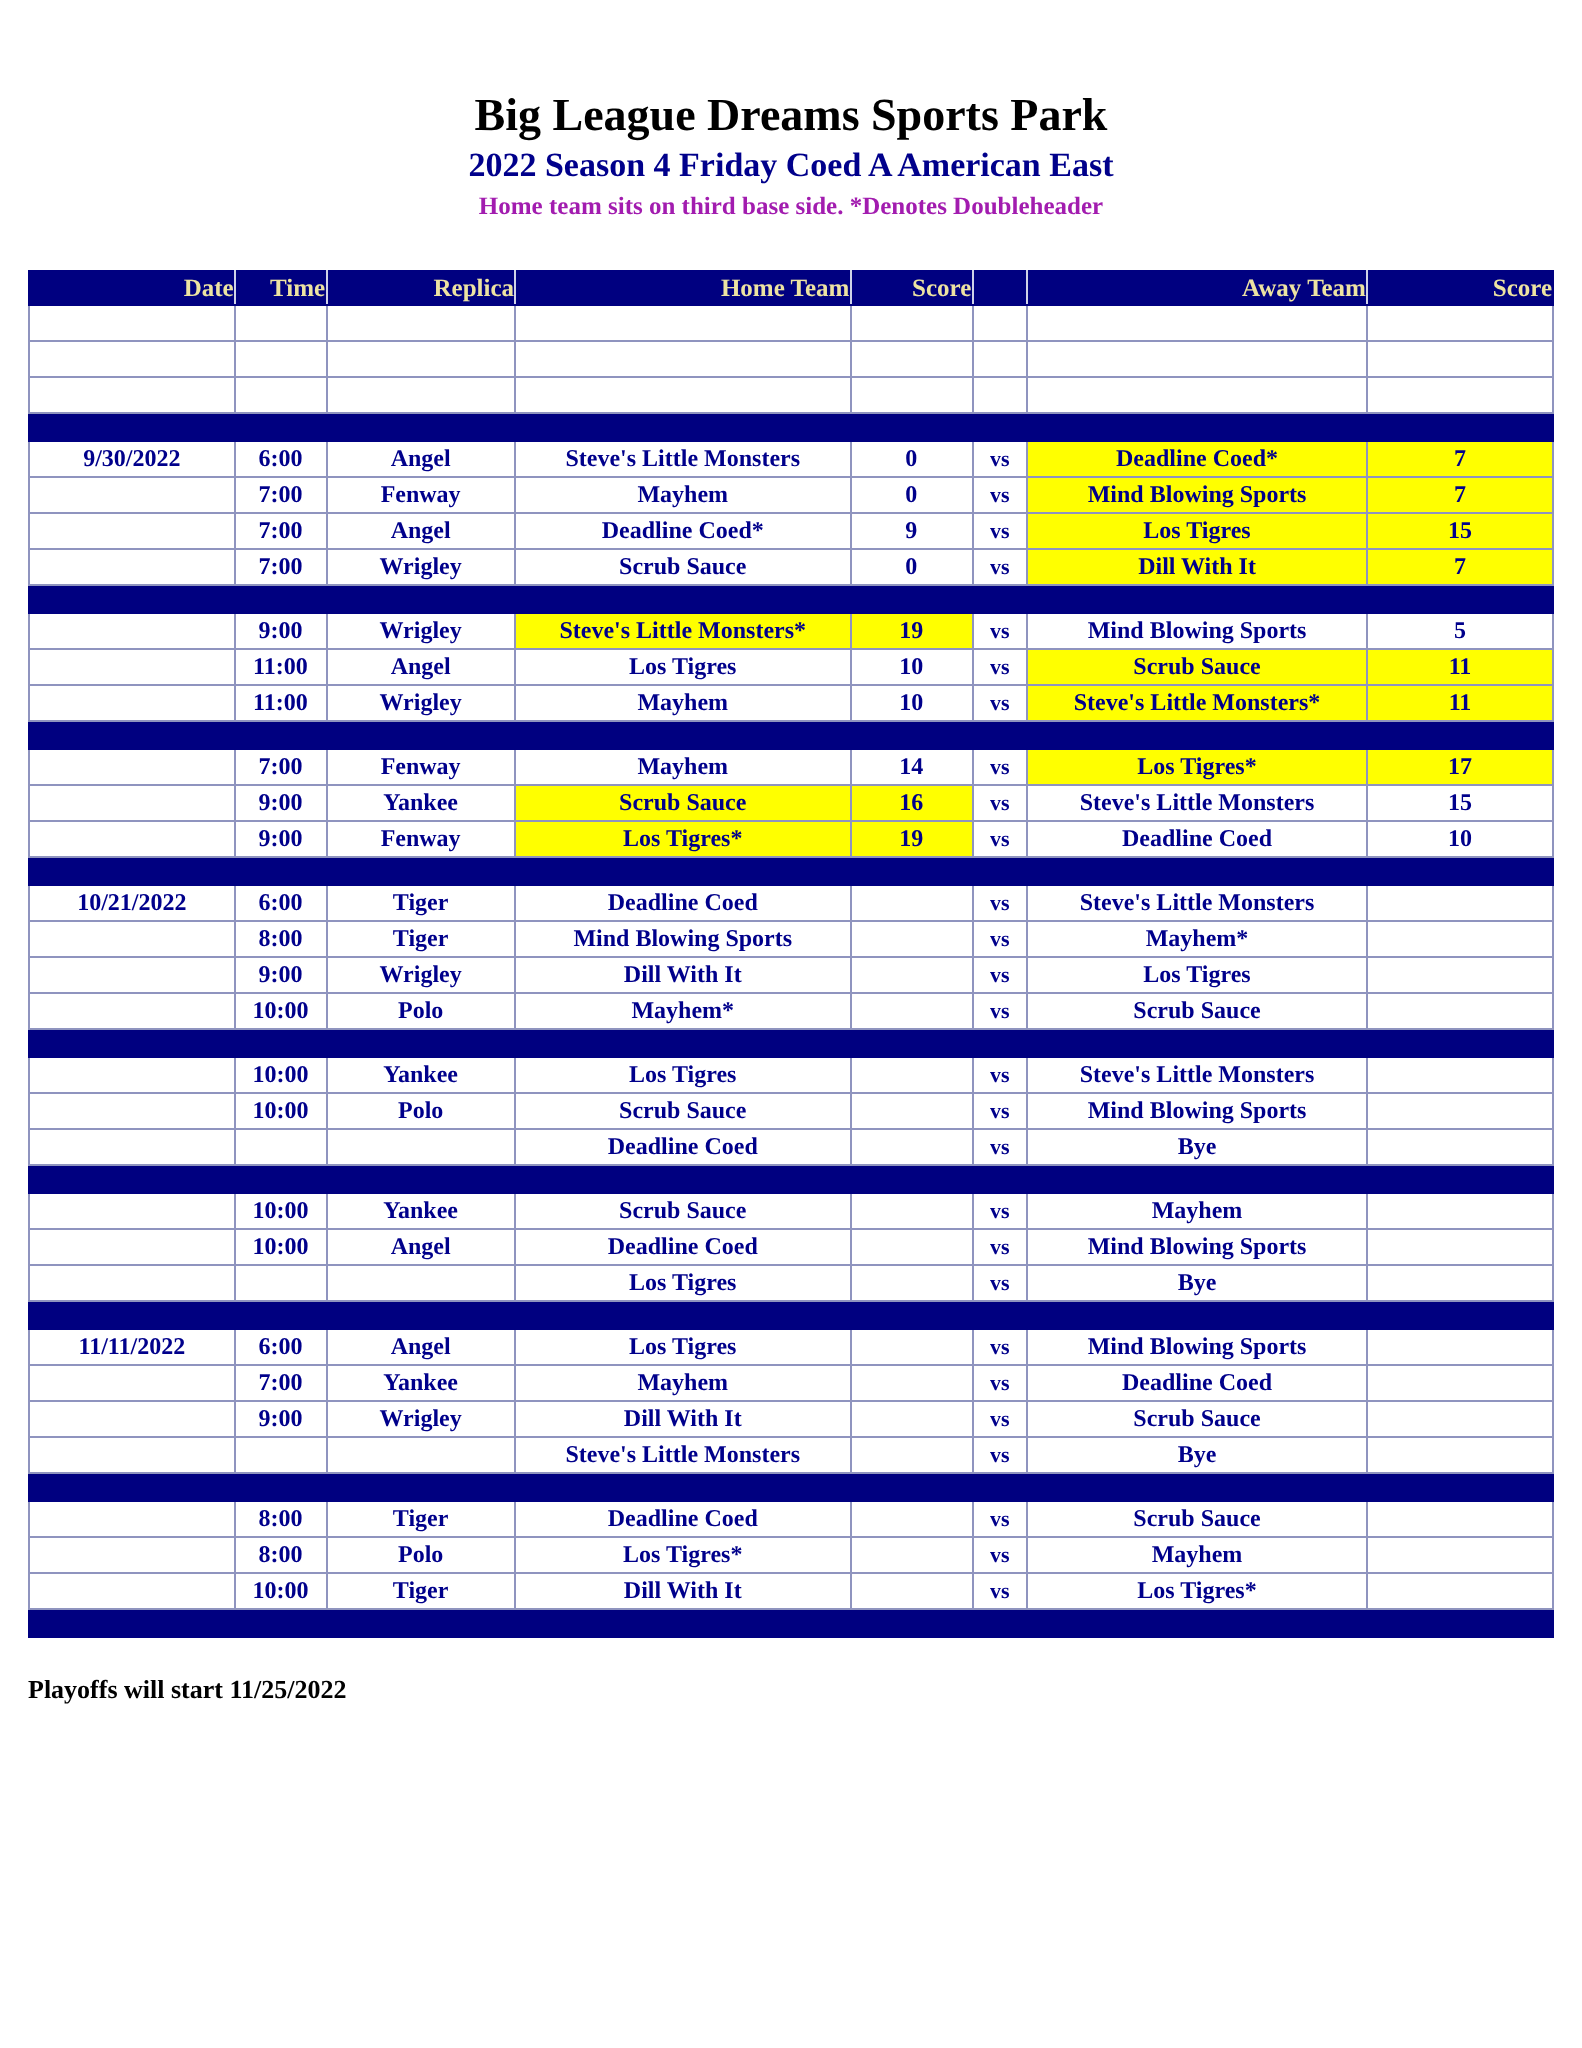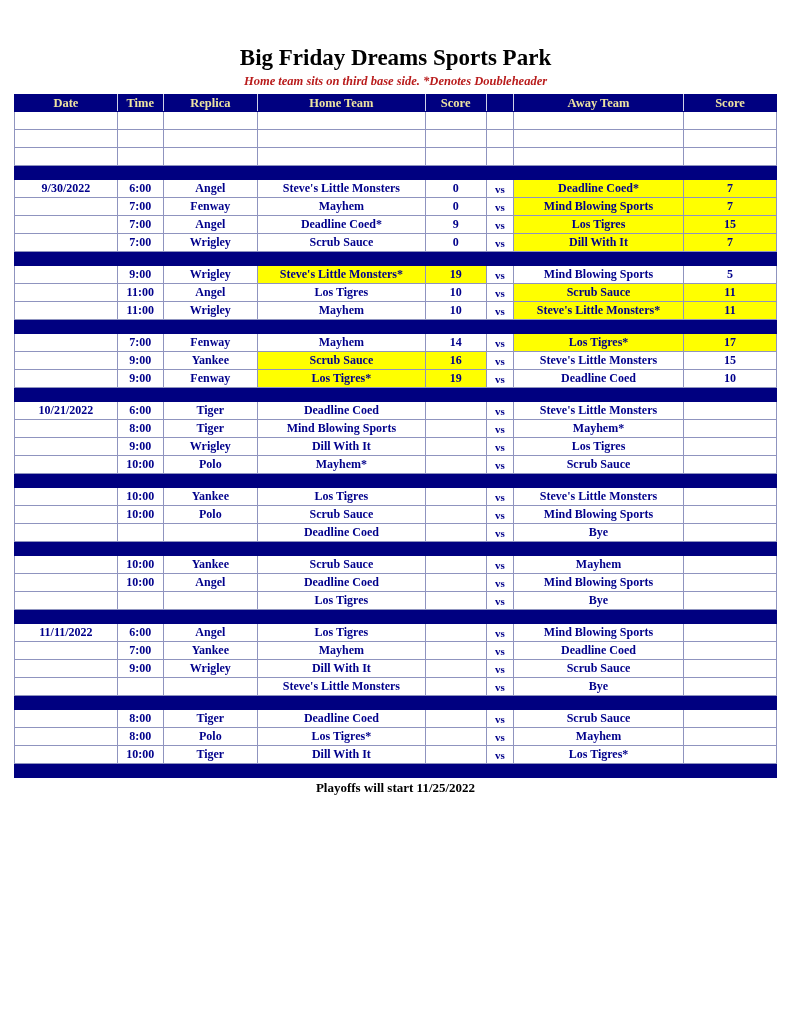--- a/index.html
+++ b/index.html
@@ -12,57 +12,59 @@
   .sheet { padding: 45px 14px 0 14px; }
   .title {
     margin: 0; text-align: center; color: #000000;
     font-size: 23px; font-weight: bold;
   }
   .subtitle {
     margin: 2px 0 0 0; text-align: center; color: var(--navy, #00008B);
     font-size: 17px; font-weight: bold;
   }
   .note {
-    margin: 3px 0 5px 0; text-align: center; color: #b91c1c;
-    font-size: 12.5px; font-weight: bold; font-style: italic;
+    margin: 3px 0 24px 0; text-align: center; color: #a21caf;
+    font-size: 12.5px; font-weight: bold; 
   }
   table.schedule {
     width: 763px; border-collapse: collapse; table-layout: fixed;
   }
   .schedule th {
     background: var(--header-bg, #000080);
     color: var(--header-text, #EDE3A2);
     font-size: 12.5px; font-weight: bold; height: 17px; padding: 0;
     border: 1px solid var(--header-bg, #000080);
     border-right: 1px solid #cfd2e8;
+    text-align: right;
   }
   .schedule th:last-child { border-right: 1px solid var(--header-bg, #000080); }
   .schedule td {
     border: 1px solid #8f94bf;
     height: 18px; padding: 0 2px;
     font-size: 12px; font-weight: bold; color: var(--navy, #00008B);
     text-align: center; white-space: nowrap; overflow: hidden;
   }
   tr.separator-row td {
     background: var(--header-bg, #000080);
     border: 1px solid var(--header-bg, #000080);
     height: 14px;
   }
   td.vs { font-size: 11px; }
   td.hl { background: var(--highlight, #FFFF00); }
   .footer {
-    width: 763px; margin-top: 2px; color: #000000;
-    font-size: 13px; font-weight: bold; text-align: center;
+    width: 763px; margin-top: 18px; color: #000000;
+    font-size: 13px; font-weight: bold; text-align: left;
   }
 </style>
 </head>
 <body>
 
 <div class="sheet">
-  <h1 class="title">Big Friday Dreams Sports Park</h1>
+  <h1 class="title">Big League Dreams Sports Park</h1>
+  <h2 class="subtitle">2022 Season 4 Friday Coed A American East</h2>
   <div class="note">Home team sits on third base side.  *Denotes Doubleheader</div>
 
   <table class="schedule">
     <colgroup>
       <col style="width:13.5%">
         <col style="width:6%">
         <col style="width:12.4%">
       <col style="width:22%">
         <col style="width:8%">
         <col style="width:3.6%">

